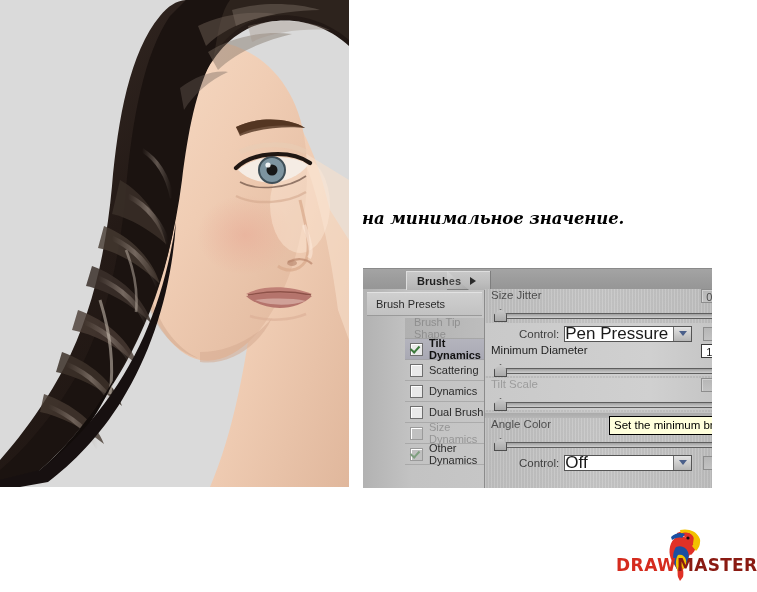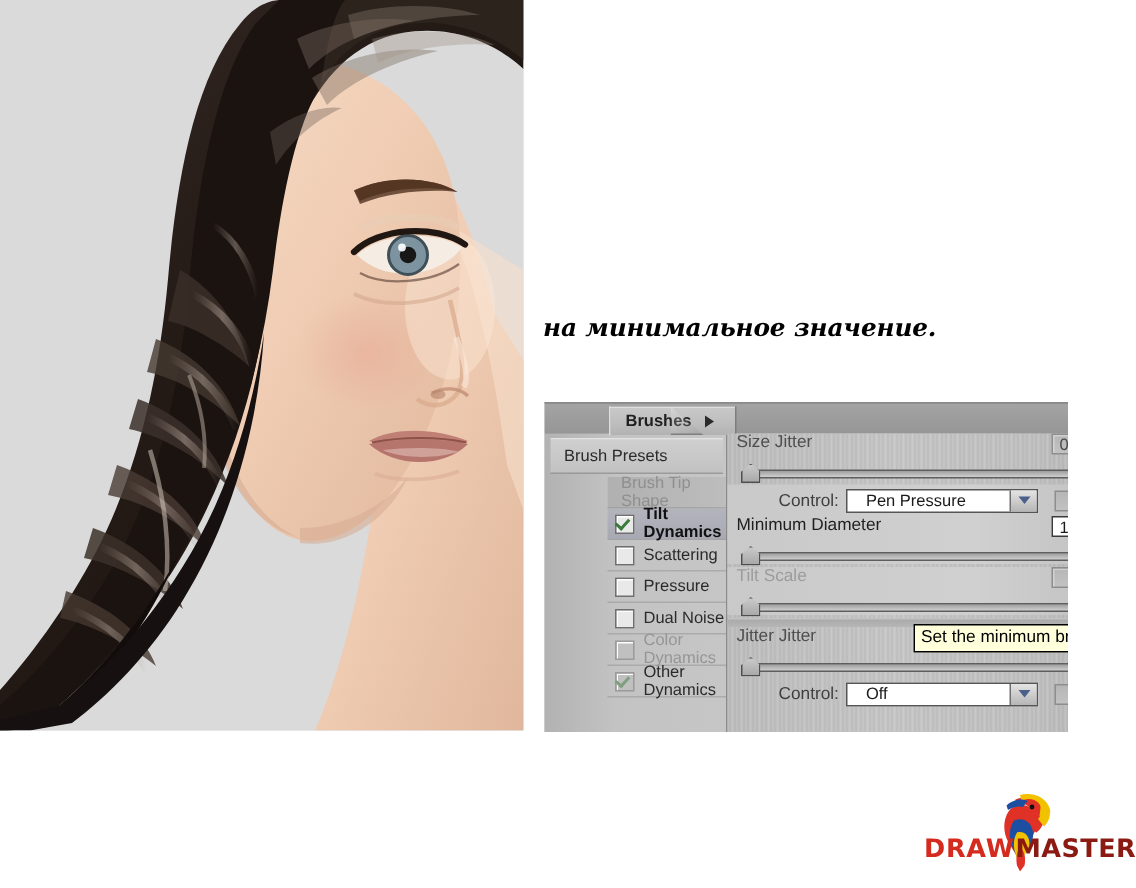--- a/index.html
+++ b/index.html
@@ -246,22 +246,22 @@
   .control-row .ctl-lbl { font-size: 11.5px; color: #3f3f3f; }
   .select {
     position: relative;
     width: 128px;
     height: 16px;
     background: #ffffff;
     border: 1px solid #555555;
     box-sizing: border-box;
     display: flex;
     align-items: center;
-    padding-left: 12px;
-    font-size: 11px;
+    padding-left: 0;
+    font-size: 17px;
     color: #1a1a1a;
   }
   .select .arrow-btn {
     position: absolute;
     right: 0; top: 0;
     width: 17px; height: 14px;
     background: linear-gradient(to bottom, #e4e4e4, #b6b6b6);
     border-left: 1px solid #6f6f6f;
     display: flex; align-items: center; justify-content: center;
   }
@@ -449,31 +449,31 @@
         <span>Tilt Dynamics</span>
       </div>
 
       <div class="opt-row">
         <span class="chk"></span>
         <span>Scattering</span>
       </div>
 
       <div class="opt-row">
         <span class="chk"></span>
-        <span>Pressure</span>
+        <span>Dynamics</span>
       </div>
 
       <div class="opt-row">
         <span class="chk"></span>
-        <span>Dual Noise</span>
+        <span>Dual Brush</span>
       </div>
 
       <div class="opt-row disabled">
         <span class="chk dim"></span>
-        <span>Color Dynamics</span>
+        <span>Size Dynamics</span>
       </div>
 
       <div class="opt-row">
         <span class="chk on dim"></span>
         <span>Other Dynamics</span>
       </div>
 
     </div>
 
     <div class="ctrl-area">
@@ -519,21 +519,21 @@
         <div class="slider">
           <div class="track"></div>
           <div class="thumb"></div>
         </div>
       </div>
 
       <div class="divider-strip"></div>
 
       <div class="grp">
         <div class="row-label">
-          <span class="lbl">Jitter Jitter</span>
+          <span class="lbl">Angle Color</span>
           <span class="val-box">0%</span>
         </div>
         <div class="slider">
           <div class="track"></div>
           <div class="thumb"></div>
         </div>
       </div>
 
       <div class="grp">
         <div class="control-row">

